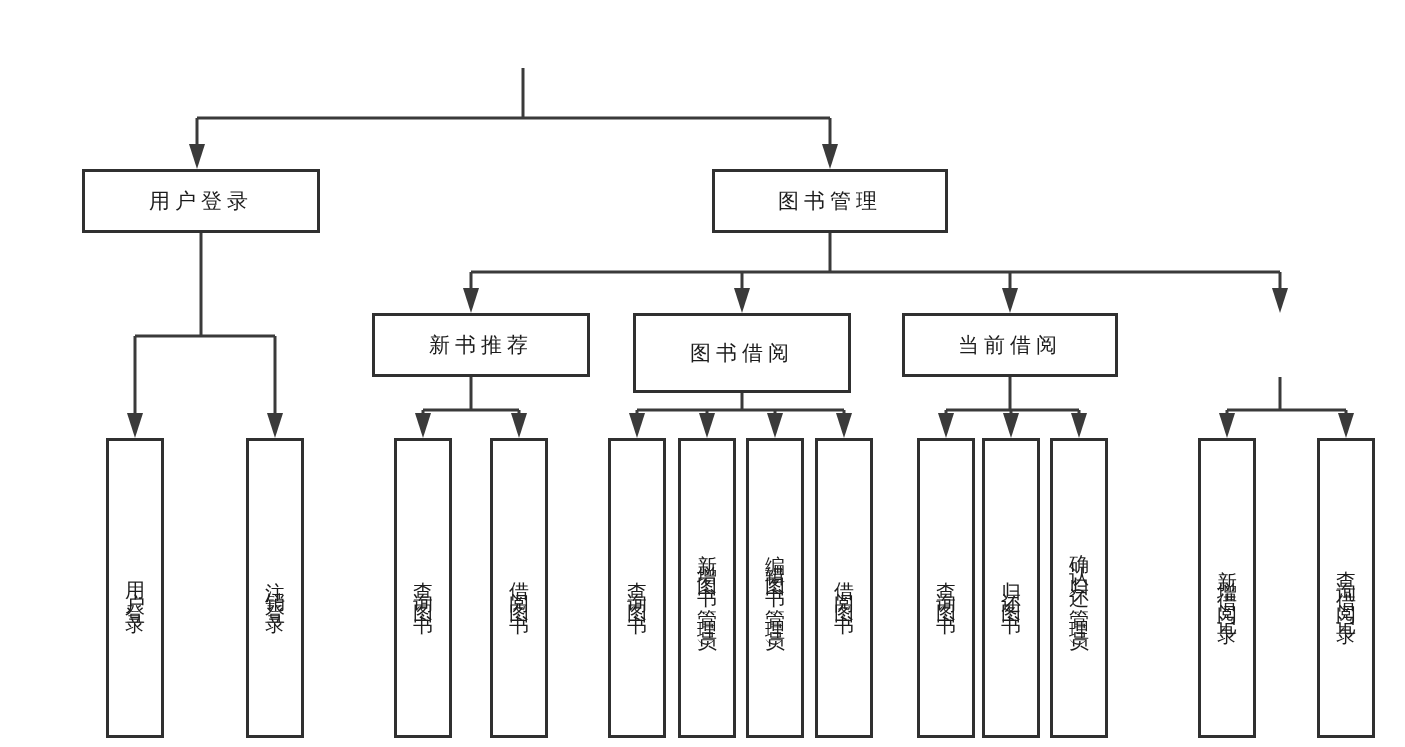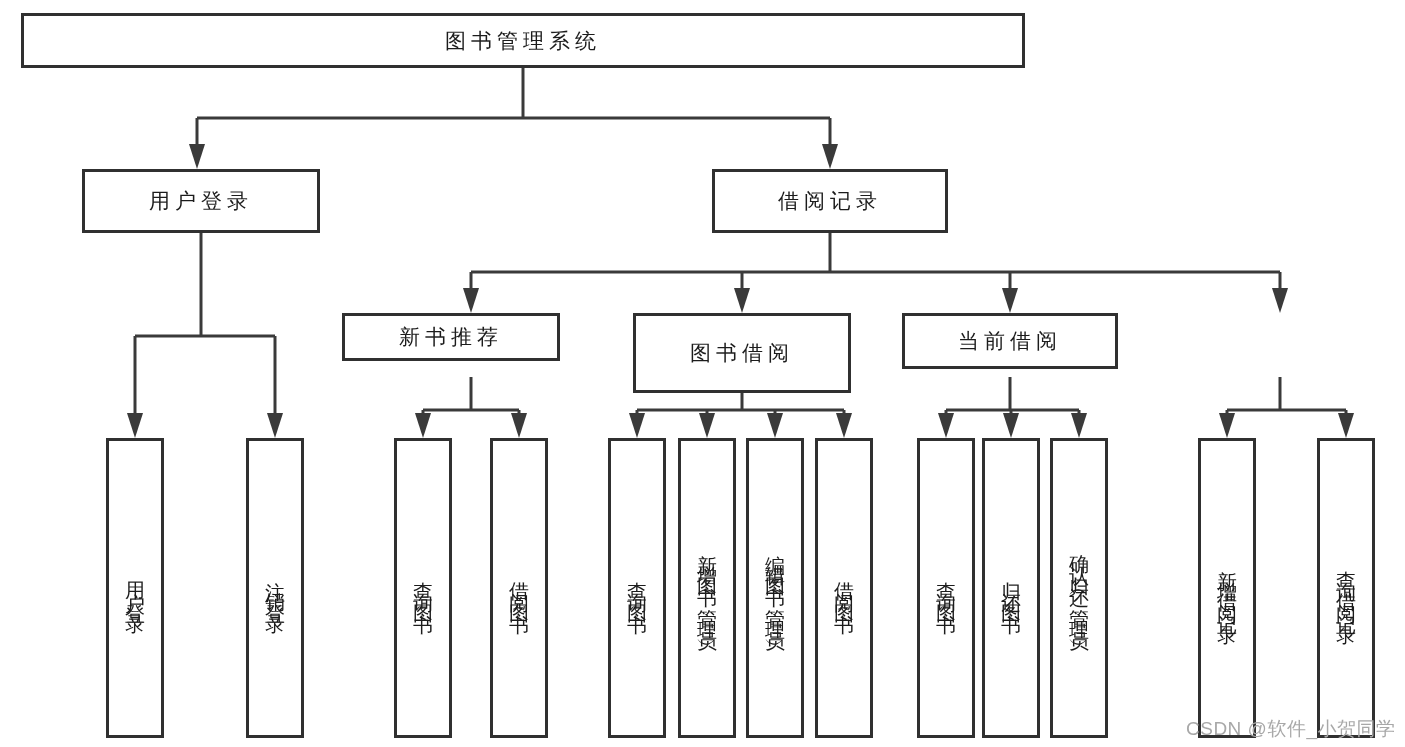--- a/index.html
+++ b/index.html
@@ -90,28 +90,27 @@
       <line x1="1011" y1="410" x2="1011" y2="420"></line>
       <polygon points="1011,438 1003,413 1019,413"></polygon>
       <line x1="1079" y1="410" x2="1079" y2="420"></line>
       <polygon points="1079,438 1071,413 1087,413"></polygon>
       <line x1="1227" y1="410" x2="1227" y2="420"></line>
       <polygon points="1227,438 1219,413 1235,413"></polygon>
       <line x1="1346" y1="410" x2="1346" y2="420"></line>
       <polygon points="1346,438 1338,413 1354,413"></polygon>
     </svg>
 
-  <div class="hbox" style="left:21px;top:13px;width:1004px;height:55px;">图书管理系统</div>
 
   <div class="hbox" style="left:82px;top:169px;width:238px;height:64px;">用户登录</div>
-  <div class="hbox" style="left:712px;top:169px;width:236px;height:64px;">借阅记录</div>
+  <div class="hbox" style="left:712px;top:169px;width:236px;height:64px;">图书管理</div>
 
-  <div class="hbox" style="left:342px;top:313px;width:218px;height:48px;">新书推荐</div>
+  <div class="hbox" style="left:372px;top:313px;width:218px;height:64px;">新书推荐</div>
   <div class="hbox" style="left:633px;top:313px;width:218px;height:80px;">图书借阅</div>
-  <div class="hbox" style="left:902px;top:313px;width:216px;height:56px;">当前借阅</div>
+  <div class="hbox" style="left:902px;top:313px;width:216px;height:64px;">当前借阅</div>
 
   <div class="leaf" style="left:106px;">
     <span>用户登录</span>
   </div>
   <div class="leaf" style="left:246px;">
     <span>注销登录</span>
   </div>
 
   <div class="leaf" style="left:394px;">
     <span>查询图书</span>
@@ -143,14 +142,13 @@
     <span>确认归还（管理员）</span>
   </div>
 
   <div class="leaf" style="left:1198px;">
     <span>新增借阅记录</span>
   </div>
   <div class="leaf" style="left:1317px;">
     <span>查询借阅记录</span>
   </div>
 
-  <div class="watermark">CSDN @软件_小贺同学</div>
 </div>
 
 </body></html>

